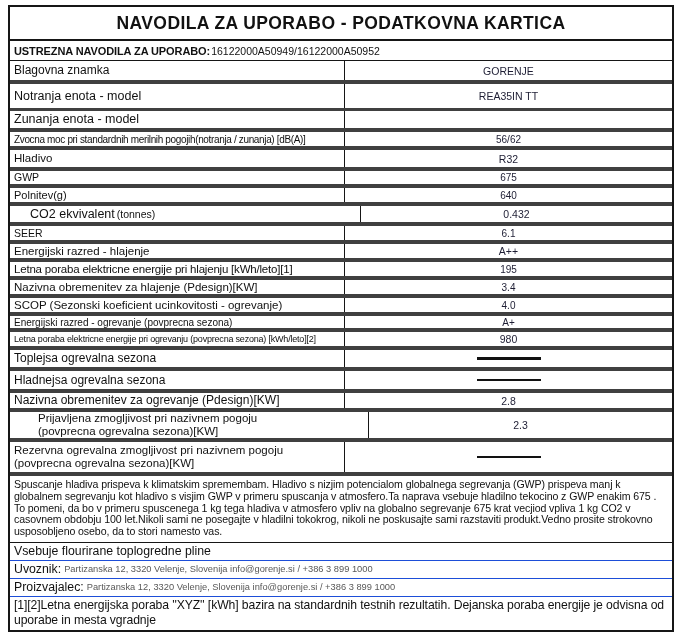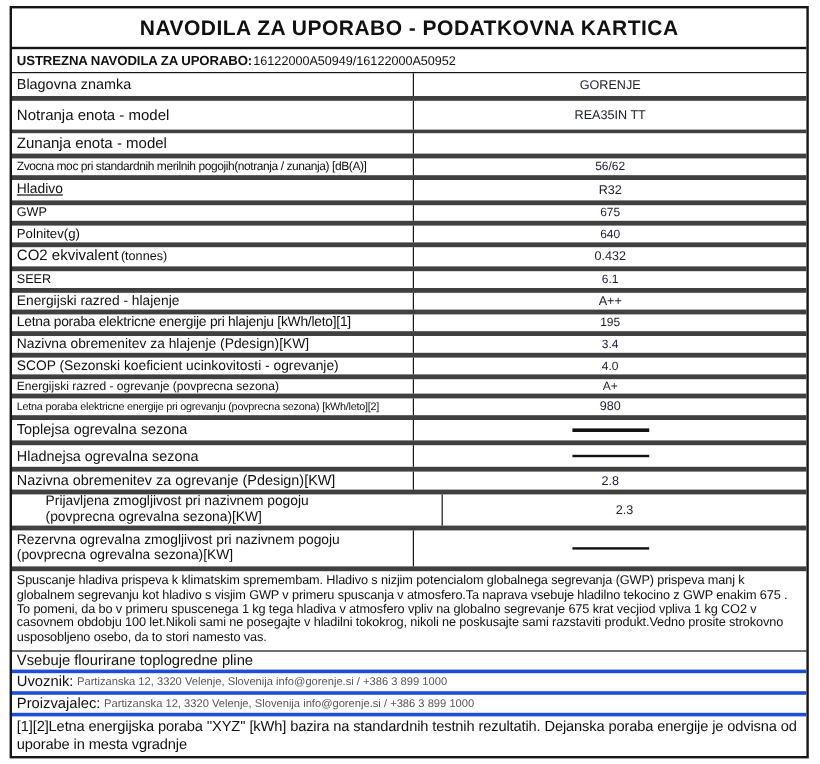--- a/index.html
+++ b/index.html
@@ -43,21 +43,21 @@
   .dash{display:block;width:64px;background:#121212;}
   .redact-bar{
     position:absolute;top:1px;left:50%;transform:translateX(-50%);
     width:178px;height:3px;background:#c3c3c3;
   }
   .gwp{
     border-bottom:1px solid #161616;
     padding:3px 10px 4px 4px;
     font-size:10.6px;line-height:11.8px;letter-spacing:-.1px;
   }
-  .frow{display:flex;align-items:center;box-sizing:border-box;border-bottom:3px solid #1d4ed8;padding-left:4px;}
+  .frow{display:flex;align-items:center;box-sizing:border-box;border-bottom:1px solid #1d4ed8;padding-left:4px;}
   .fluor{height:18px;font-size:12.3px;}
   .contact{height:18px;font-size:12.3px;white-space:nowrap;}
   .contact .addr{font-size:9.3px;color:#585858;margin-left:3px;letter-spacing:0;}
   .note{
     padding:1px 6px 3px 4px;
     font-size:12.2px;line-height:14.6px;letter-spacing:-.1px;
   }
   .warning{margin:4px 0 0 10px;font-size:11.8px;letter-spacing:-.1px;}
 </style>
 </head>
@@ -101,21 +101,21 @@
         <div class="row" style="height: 18px;">
     <div class="cell label" style="font-size: 10px; letter-spacing: -0.35px;">
       <div class="lline"><span class="lbl-main">Zvocna moc pri standardnih merilnih pogojih(notranja / zunanja) [dB(A)]</span></div>
 
     </div>
     <div class="cell value" style="font-size: 10px;">
             <span>56/62</span>
           </div>
   </div>
         <div class="row" style="height: 21px;">
-    <div class="cell label" style="font-size: 11.5px; text-decoration: underline;">
+    <div class="cell label" style="font-size: 11.5px;">
       <div class="lline"><span class="lbl-main">Hladivo</span></div>
 
     </div>
     <div class="cell value">
             <span>R32</span>
           </div>
   </div>
         <div class="row" style="height: 17px;">
     <div class="cell label" style="font-size: 10.5px;">
       <div class="lline"><span class="lbl-main">GWP</span></div>
@@ -128,21 +128,21 @@
         <div class="row" style="height: 18px;">
     <div class="cell label" style="font-size: 11px;">
       <div class="lline"><span class="lbl-main">Polnitev(g)</span></div>
 
     </div>
     <div class="cell value" style="font-size: 10px;">
             <span>640</span>
           </div>
   </div>
         <div class="row" style="height: 20px;">
-    <div class="cell label" style="font-size: 12.5px;">
+    <div class="cell label" style="font-size: 12.5px; margin-left: 16px;">
       <div class="lline"><span class="lbl-main">CO2 ekvivalent</span><span class="lbl-note">(tonnes)</span></div>
 
     </div>
     <div class="cell value">
             <span>0.432</span>
           </div>
   </div>
         <div class="row" style="height: 18px;">
     <div class="cell label" style="font-size: 10.5px;">
       <div class="lline"><span class="lbl-main">SEER</span></div>

